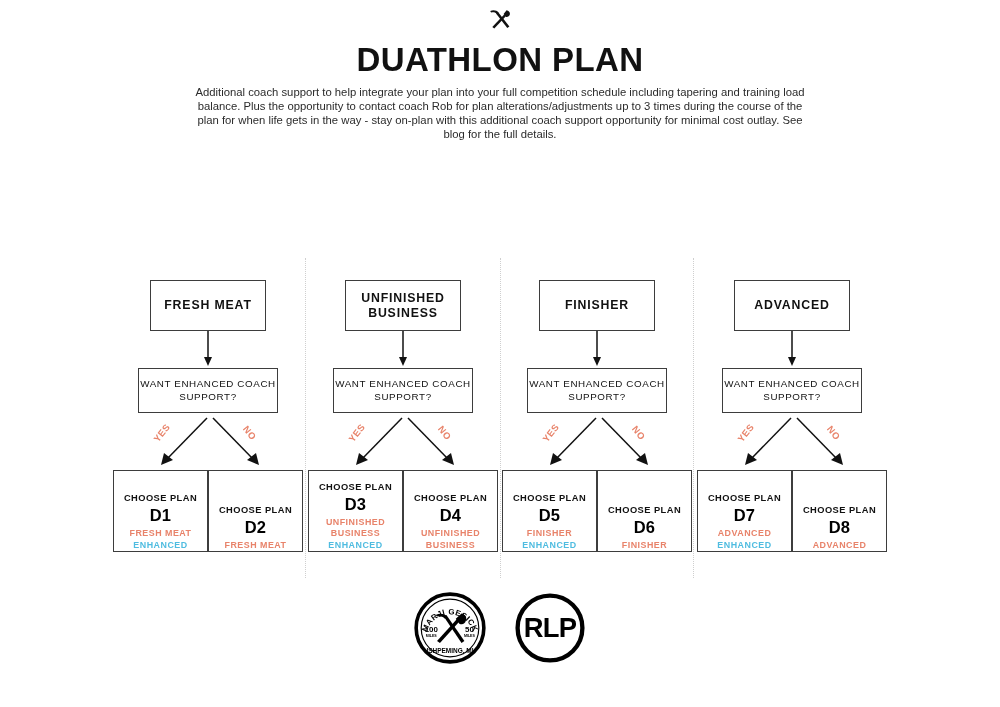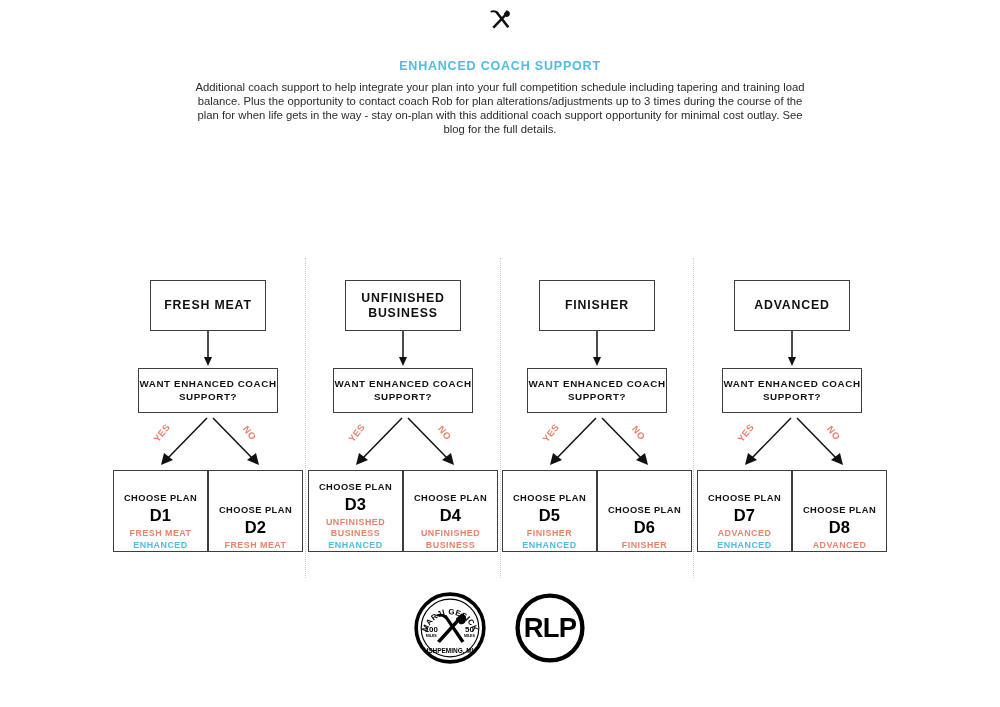--- a/index.html
+++ b/index.html
@@ -109,21 +109,21 @@
     font-weight: bold;
     letter-spacing: 0.85px;
     line-height: 15px;
     color: #111111;
   }
 
   .decision-box {
     width: 140px;
     height: 45px;
     font-size: 9.8px;
-    font-weight: 700;
+    font-weight: 400;
     letter-spacing: 0.6px;
     line-height: 12.6px;
     color: #111111;
   }
 
   .plan-box {
     width: 95px;
     height: 82px;
     flex-direction: column;
     justify-content: flex-end;
@@ -197,21 +197,21 @@
 
         <path d="M8.0 4.4 L10.0 2.9 L21.4 17.6 L19.3 19.1 Z"></path>
 
         <path d="M18.6 1.3 C20.9 1.8 22.3 3.6 21.8 5.6 C21.4 7.3 19.8 8.3 18.1 8.0 L15.6 5.0 Z"></path>
 
         <path d="M16.4 5.2 L18.3 6.7 L6.3 19.5 L4.3 18.0 Z"></path>
       </g>
     </svg>
   </div>
 
-  <div class="sub-heading">ENHANCED COACH SUPPORT</div>
+  <div class="title-line2">DUATHLON PLAN</div>
   <div class="description">Additional coach support to help integrate your plan into your full competition schedule including tapering and training load balance. Plus the opportunity to contact coach Rob for plan alterations/adjustments up to 3 times during the course of the plan for when life gets in the way - stay on-plan with this additional coach support opportunity for minimal cost outlay. See blog for the full details.</div>
 </div>
 
 <div class="chart">
 
   <div class="divider" style="left:305px;"></div>
   <div class="divider" style="left:500px;"></div>
   <div class="divider" style="left:693px;"></div>
 
   <div class="column">

